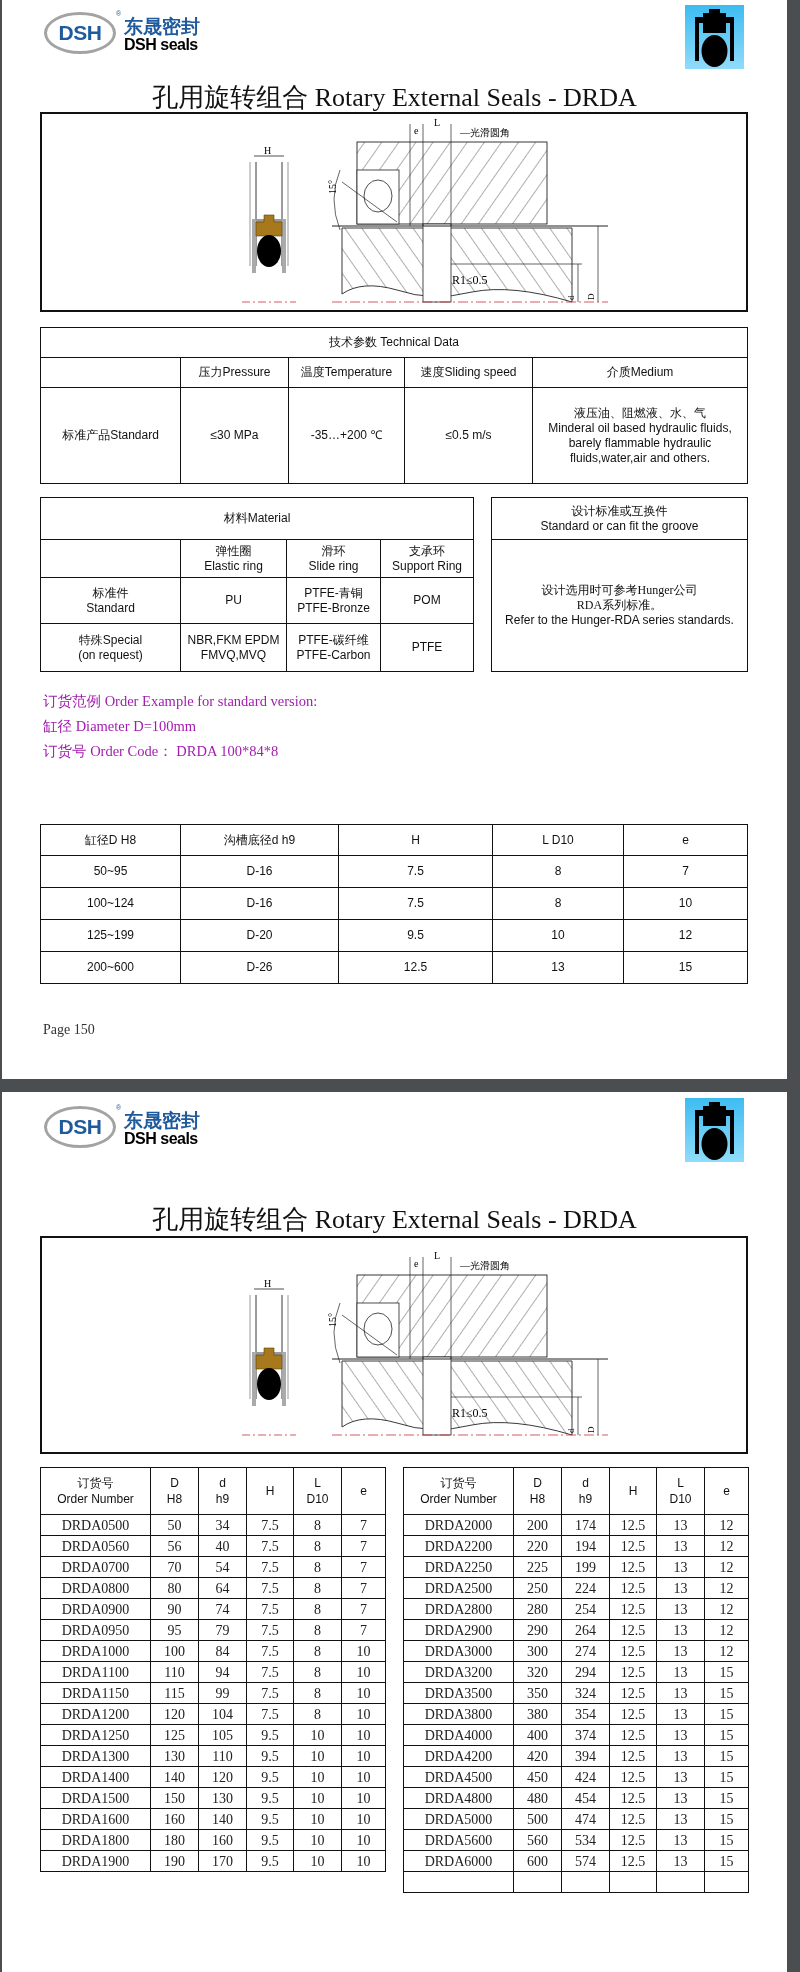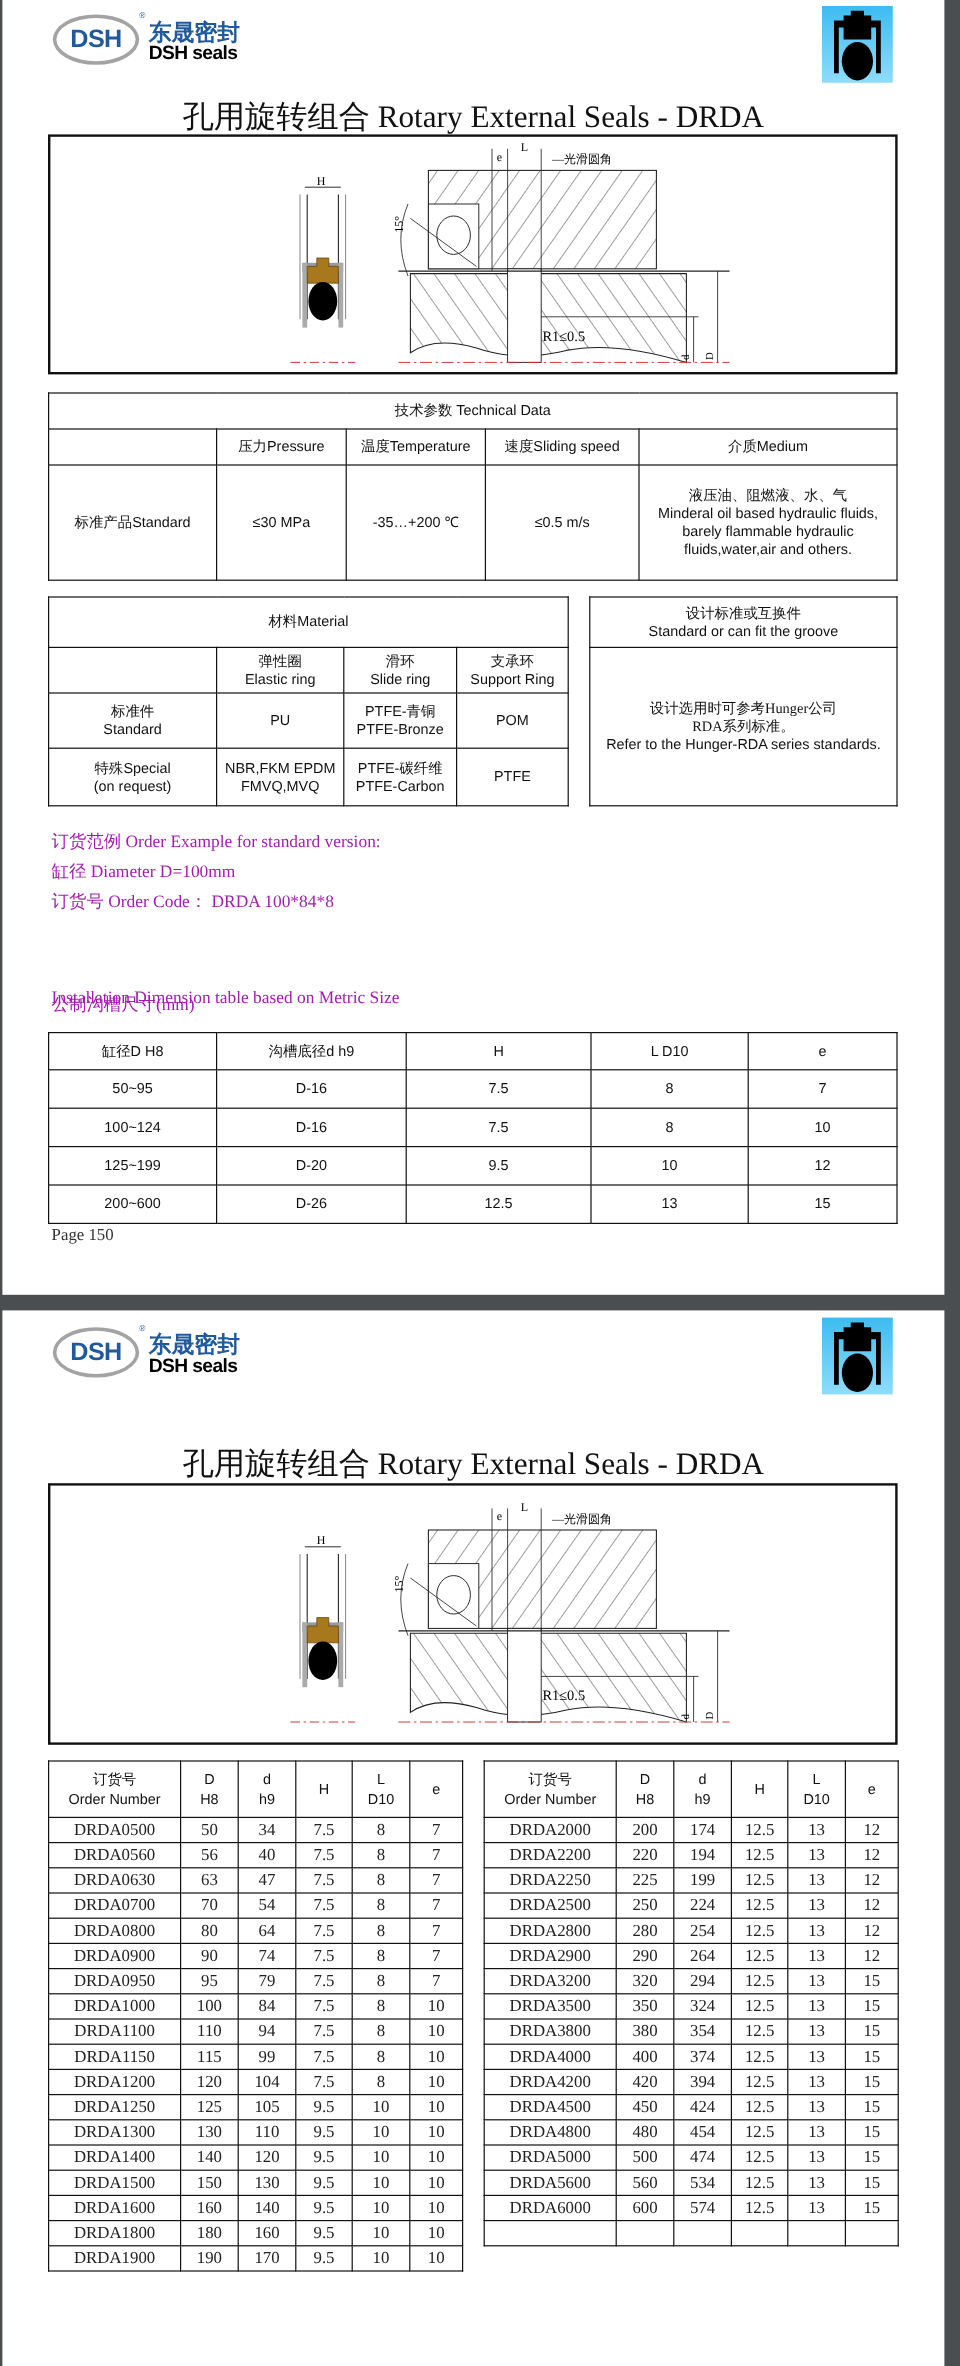--- a/index.html
+++ b/index.html
@@ -24,21 +24,21 @@
 
   .diagram-box { position: absolute; left: 38px; width: 708px; border: 2px solid #111; background: #fff; }
 
   table { border-collapse: collapse; position: absolute; background: #fff; }
   td, th { border: 1.5px solid #111; text-align: center; vertical-align: middle; font-weight: normal; font-size: 12px; line-height: 15px; }
   .serif { font-family: "Liberation Serif", serif; }
 
   .techtbl { left: 38px; top: 327px; width: 708px; }
   .mattbl { left: 38px; top: 497px; width: 434px; }
   .stdtbl { left: 489px; top: 497px; width: 257px; }
-  .dimtbl { left: 38px; top: 824px; width: 708px; margin-top: 36px; }
+  .dimtbl { left: 38px; top: 824px; width: 708px; }
 
   .order-text { position: absolute; left: 41px; font-family: "Liberation Serif", serif; font-size: 14.5px; color: #a21caf; }
 
   .pageno { position: absolute; left: 41px; top: 1022px; font-family: "Liberation Serif", serif; font-size: 14px; color: #333; }
 
   .ordtbl { top: 1467px; }
   .ordtbl td { font-family: "Liberation Serif", serif; font-size: 14px; height: 21px; line-height: 17px; color: #222; }
   .ordtbl th { font-size: 12px; height: 47px; line-height: 16px; }
 </style>
 </head>
@@ -392,28 +392,20 @@
         </tr>
         <tr>
           <td>DRDA0560</td>
           <td>56</td>
           <td>40</td>
           <td>7.5</td>
           <td>8</td>
           <td>7</td>
         </tr>
         <tr>
-          <td>DRDA0630</td>
-          <td>63</td>
-          <td>47</td>
-          <td>7.5</td>
-          <td>8</td>
-          <td>7</td>
-        </tr>
-        <tr>
           <td>DRDA0700</td>
           <td>70</td>
           <td>54</td>
           <td>7.5</td>
           <td>8</td>
           <td>7</td>
         </tr>
         <tr>
           <td>DRDA0800</td>
           <td>80</td>
@@ -607,20 +599,28 @@
         </tr>
         <tr>
           <td>DRDA2900</td>
           <td>290</td>
           <td>264</td>
           <td>12.5</td>
           <td>13</td>
           <td>12</td>
         </tr>
         <tr>
+          <td>DRDA3000</td>
+          <td>300</td>
+          <td>274</td>
+          <td>12.5</td>
+          <td>13</td>
+          <td>12</td>
+        </tr>
+        <tr>
           <td>DRDA3200</td>
           <td>320</td>
           <td>294</td>
           <td>12.5</td>
           <td>13</td>
           <td>15</td>
         </tr>
         <tr>
           <td>DRDA3500</td>
           <td>350</td>

